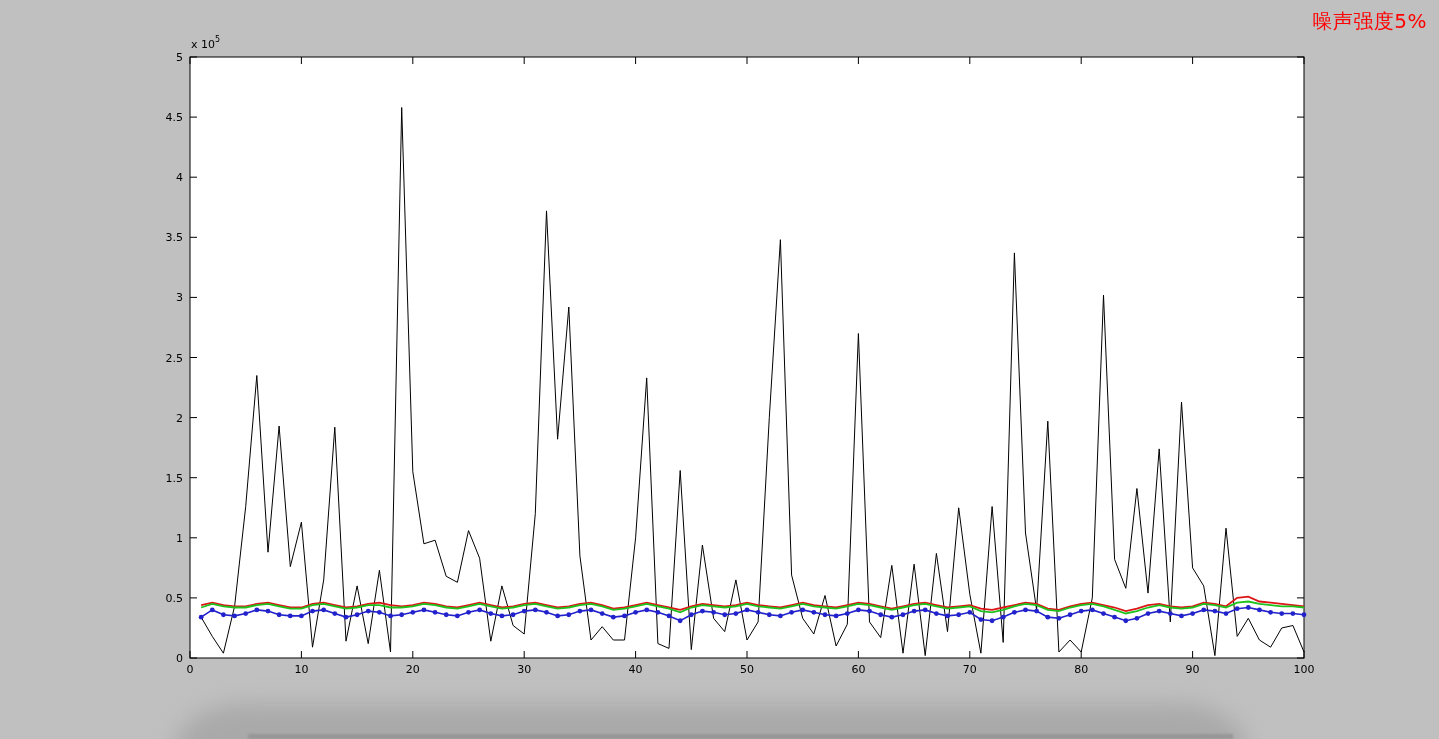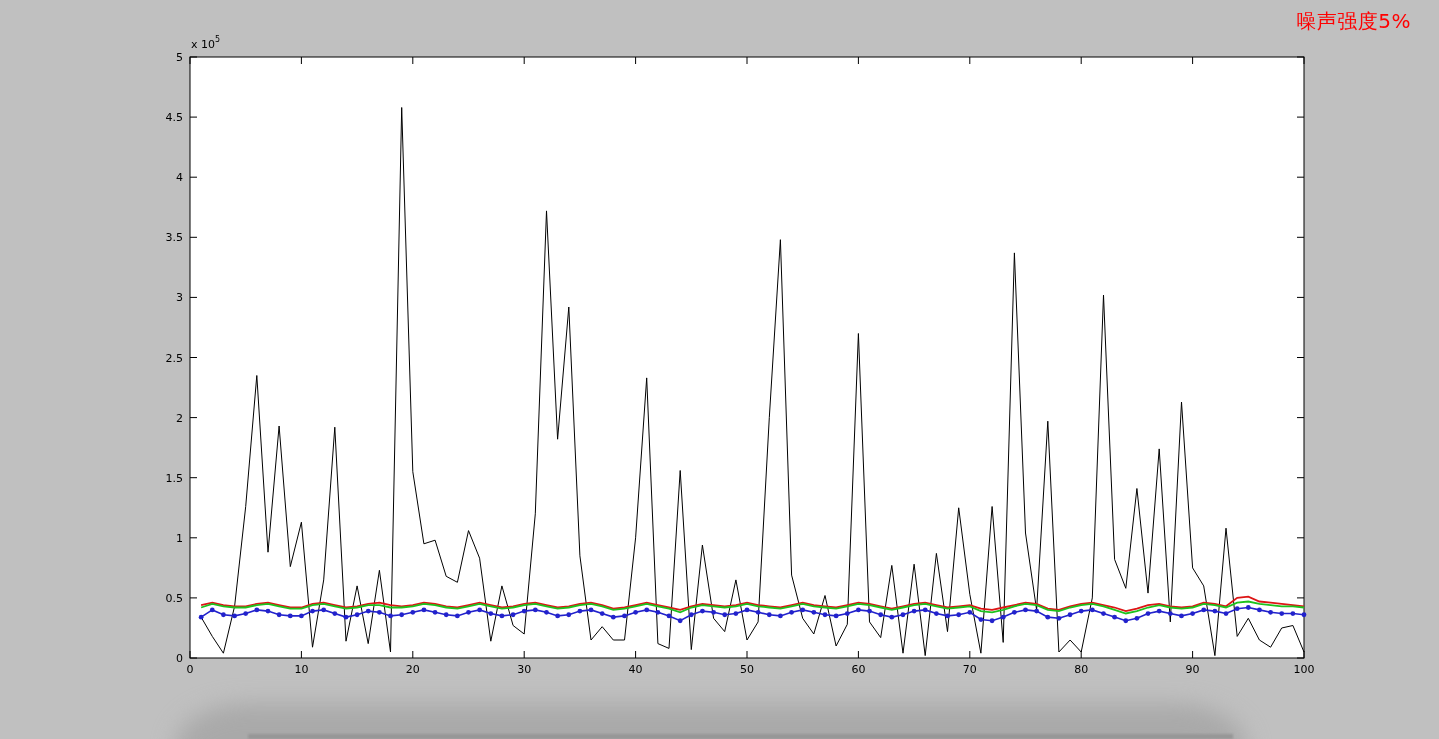--- a/index.html
+++ b/index.html
@@ -19,21 +19,21 @@
   }
   .shadow-strip{
     position:absolute;
     left:248px;top:734px;
     width:985px;height:5px;
     background:#979797;
     filter:blur(1px);
   }
   .figure-title{
     position:absolute;
-    top:8px;right:28px;
+    top:8px;right:12px;
     font-size:20px;
     letter-spacing:0.5px;
     white-space:nowrap;
   }
   svg{position:absolute;left:0;top:0;}
   svg text{font-family:"DejaVu Sans", sans-serif;}
 </style>
 </head>
 <body>
 

